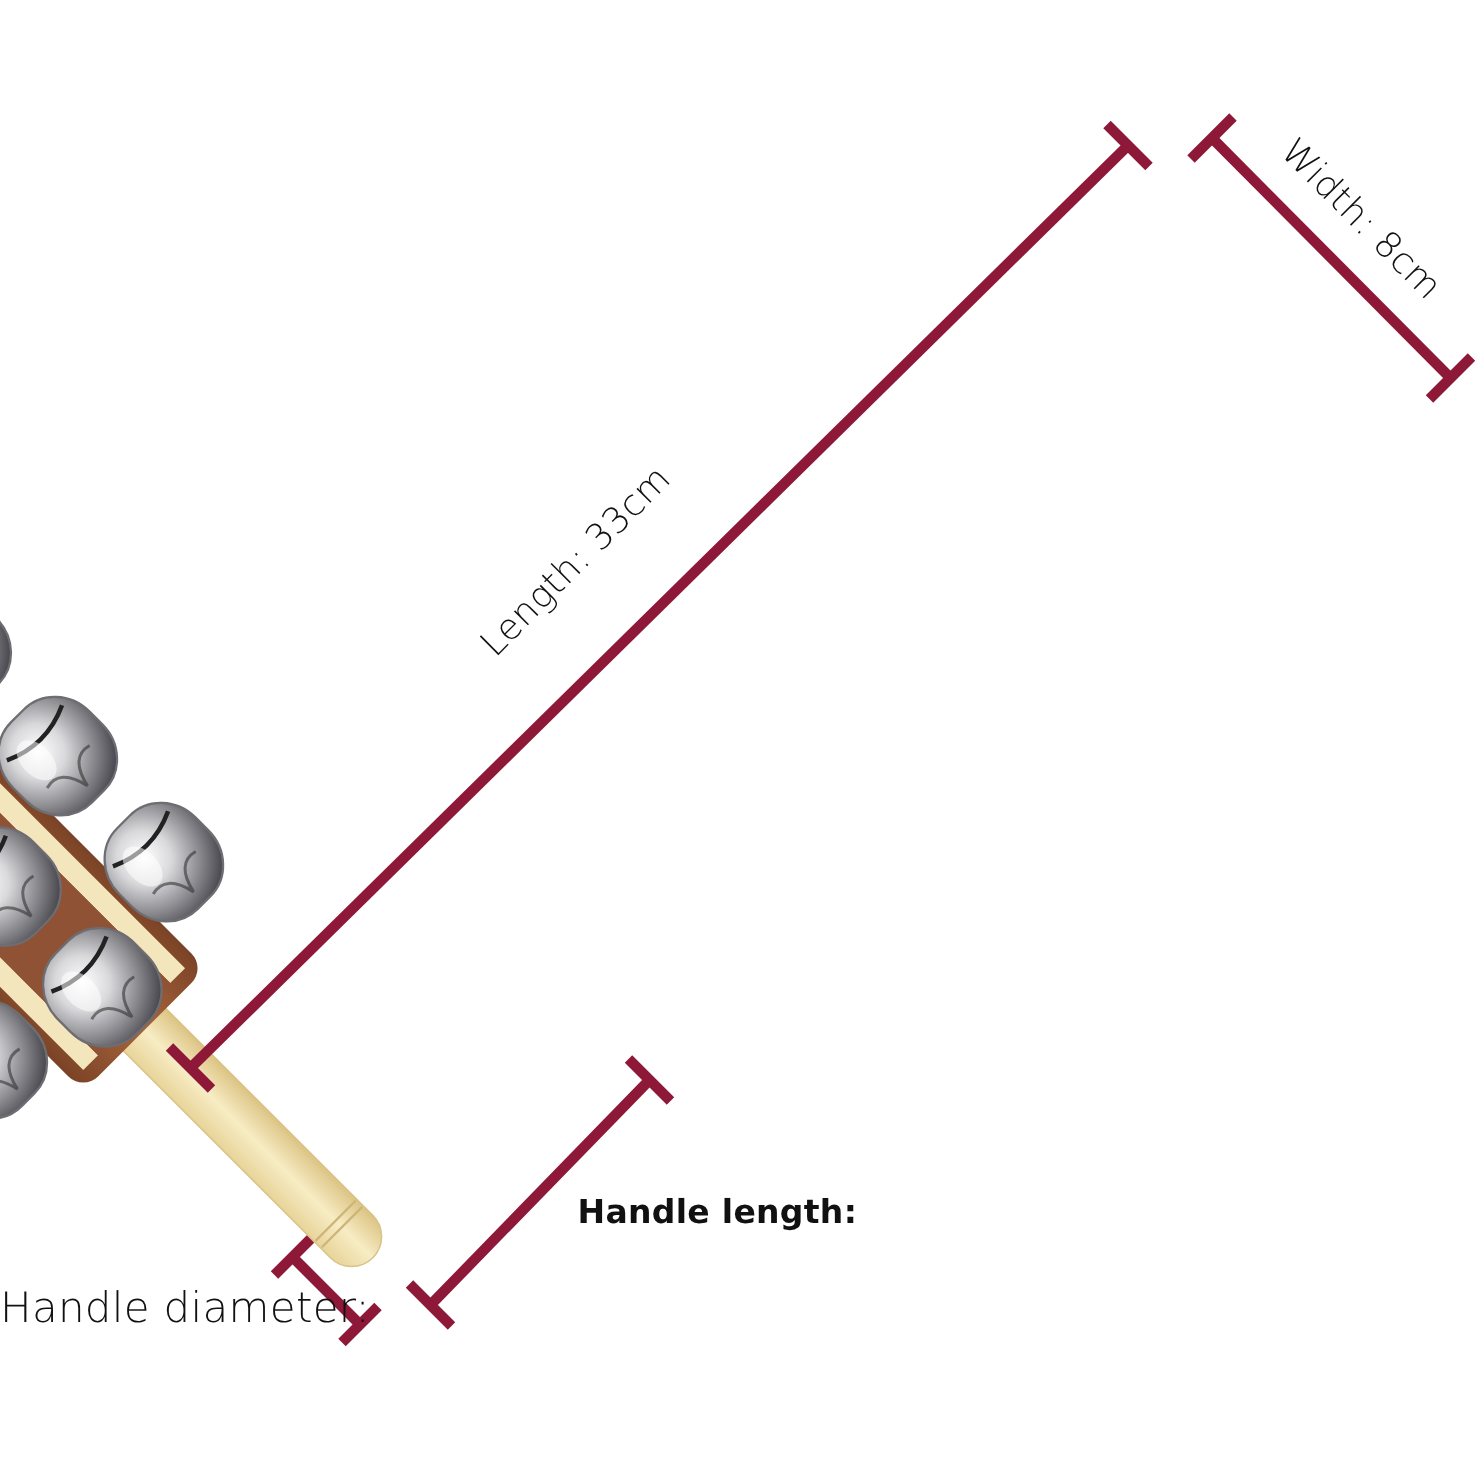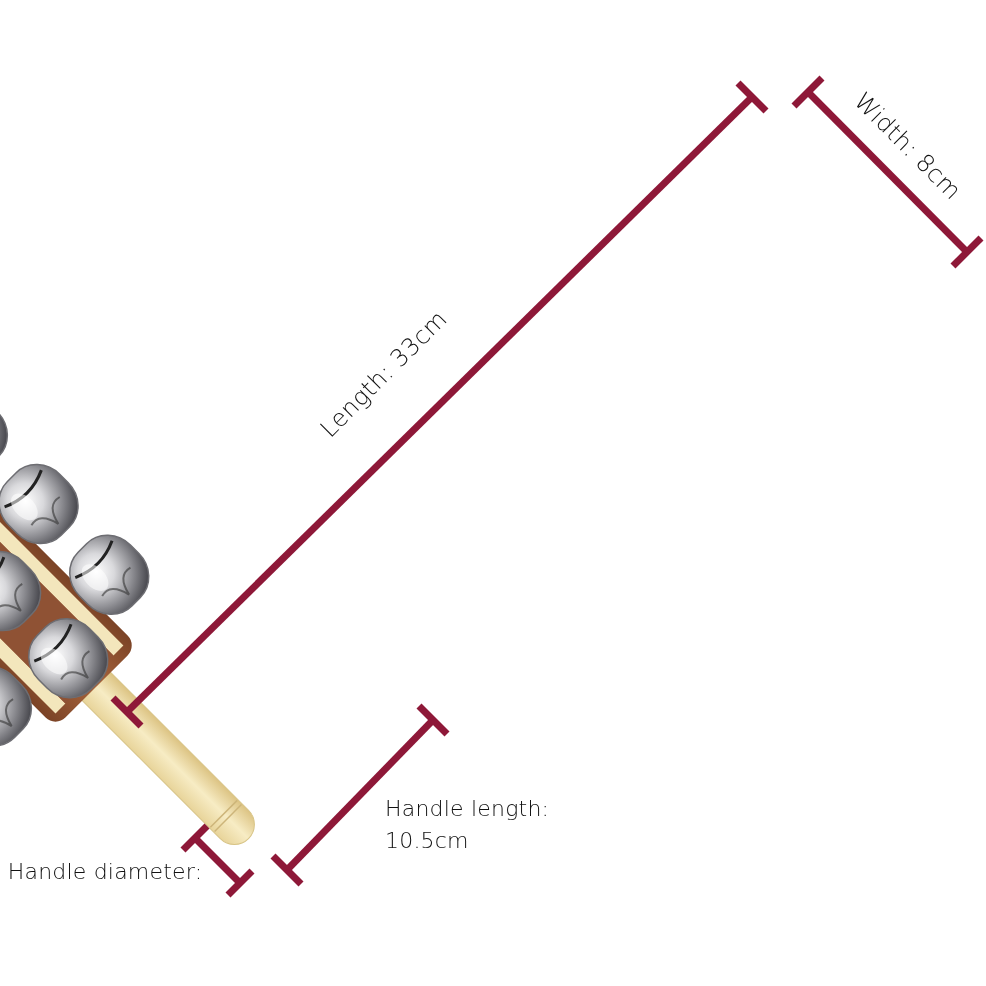--- a/index.html
+++ b/index.html
@@ -2,22 +2,22 @@
 <html><head>
 <meta charset="utf-8">
 <style>
   html, body { margin: 0; padding: 0; background: #ffffff; }
   body { width: 986px; height: 986px; position: relative; overflow: hidden; font-family: "DejaVu Sans", sans-serif; }
   #stage { position: absolute; left: 0; top: 0; width: 986px; height: 986px; }
   .label { position: absolute; color: #111; font-family: "DejaVu Sans", sans-serif; font-weight: 300; white-space: nowrap; letter-spacing: 0.2px; }
   .rot { transform-origin: center center; }
   #len-label { left: 300px; top: 360px; font-size: 24px; transform: rotate(-45deg); }
   #width-label { left: 838px; top: 132px; font-size: 24px; transform: rotate(45deg); }
-  #hl-label { left: 385px; top: 793px; font-size: 22px; text-align: left; line-height: 32px; }
-  #hd-label { left: 0px; top: 856px; font-size: 22px; text-align: center; line-height: 32px; width: 210px; }
+  #hl-label { left: 385px; top: 793px; font-size: 22px; text-align: center; line-height: 32px; font-weight: bold; }
+  #hd-label { left: 0px; top: 856px; font-size: 28px; text-align: center; line-height: 32px; width: 210px; }
 </style>
 </head>
 <body>
 
 <div id="stage">
 <svg width="986" height="986" viewBox="0 0 986 986" xmlns="http://www.w3.org/2000/svg">
   <defs>
     <radialGradient id="bellGrad" cx="40%" cy="35%" r="70%">
       <stop offset="0%" stop-color="#ffffff"></stop>
       <stop offset="35%" stop-color="#d9d9dc"></stop>
@@ -100,17 +100,16 @@
     <line x1="183" y1="850" x2="207" y2="826"></line>
     <line x1="228" y1="895" x2="252" y2="871"></line>
   </g>
 </svg>
 </div>
 
 <div id="len-label" class="label rot">Length: 33cm</div>
 <div id="width-label" class="label rot">Width: 8cm</div>
 <div id="hl-label" class="label">
   <div>Handle length:</div>
-  <div>10.5cm</div>
 </div>
 <div id="hd-label" class="label">
   <div>Handle diameter:</div>
 </div>
 
 </body></html>

